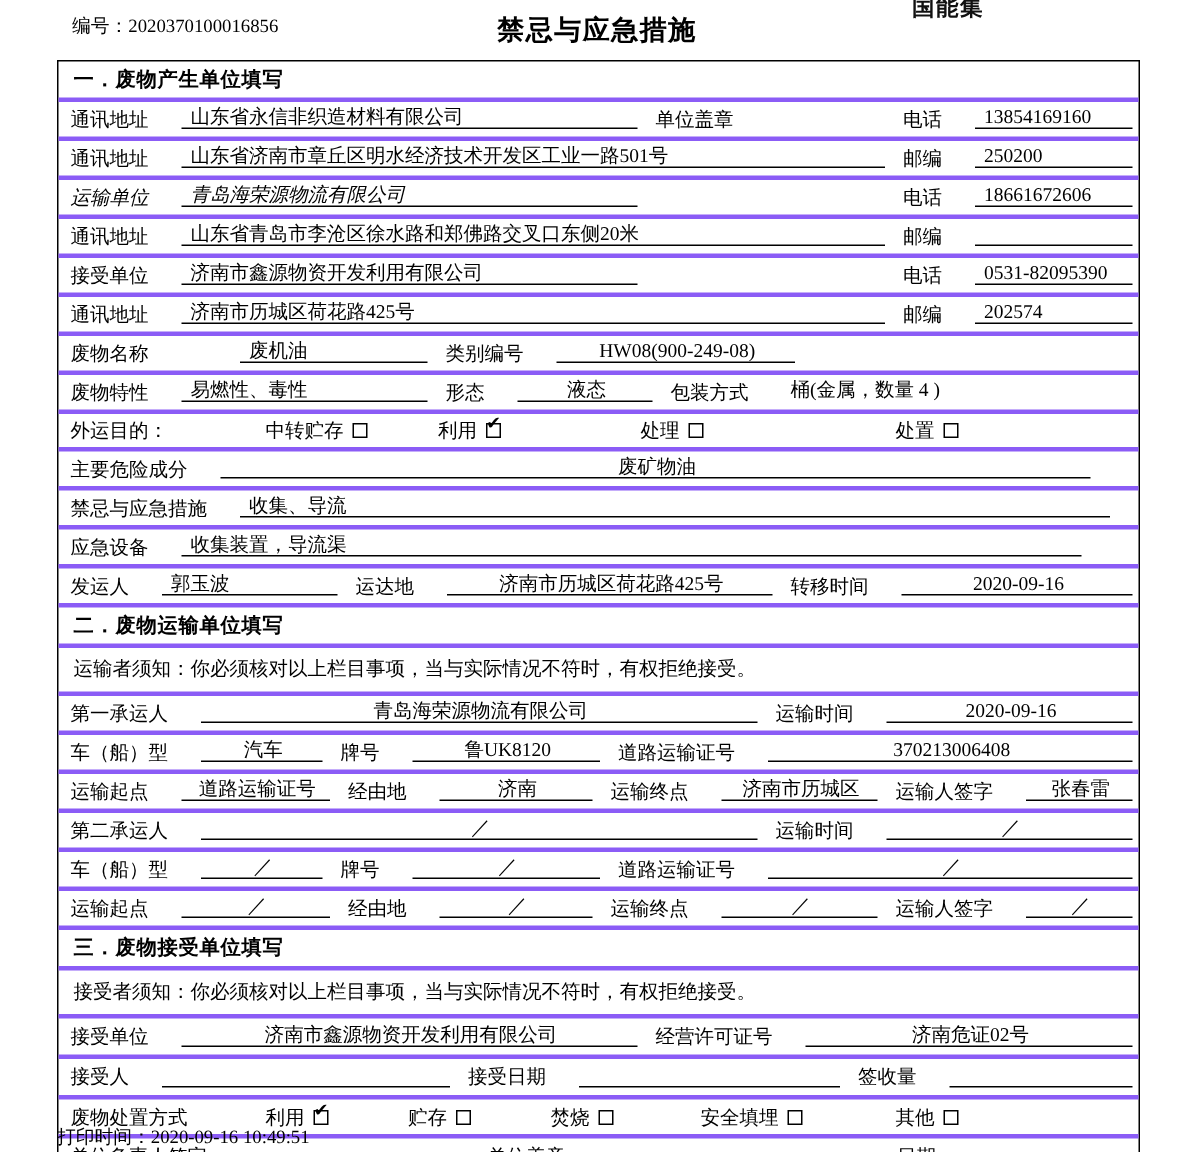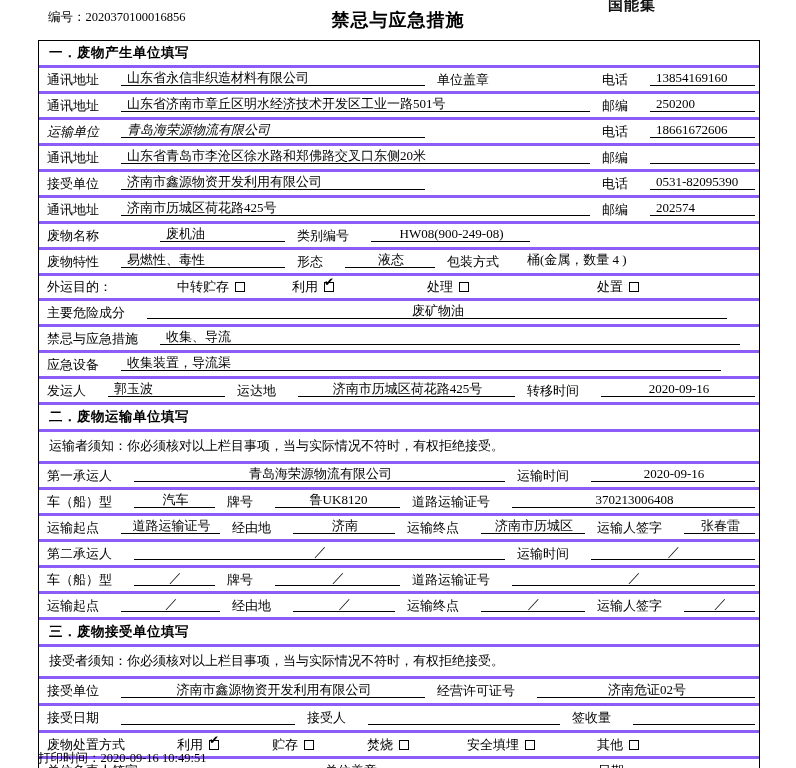--- a/index.html
+++ b/index.html
@@ -415,26 +415,26 @@
         <span class="lbl">接受单位</span>
         <span class="val center">济南市鑫源物资开发利用有限公司</span>
       </div>
       <div class="cell fill">
         <span class="lbl">经营许可证号</span>
         <span class="val center">济南危证02号</span>
       </div>
     </div>
 
     <div class="row" style="min-height:27px;">
+      <div class="cell" style="width:265px;">
+        <span class="lbl">接受人</span>
+        <span class="val"></span>
+      </div>
       <div class="cell" style="width:260px;">
         <span class="lbl">接受日期</span>
-        <span class="val"></span>
-      </div>
-      <div class="cell" style="width:265px;">
-        <span class="lbl">接受人</span>
         <span class="val"></span>
       </div>
       <div class="cell fill">
         <span class="lbl">签收量</span>
         <span class="val"></span>
       </div>
     </div>
 
     <div class="row" style="min-height:26px;">
       <div class="cell" style="width:130px;">

